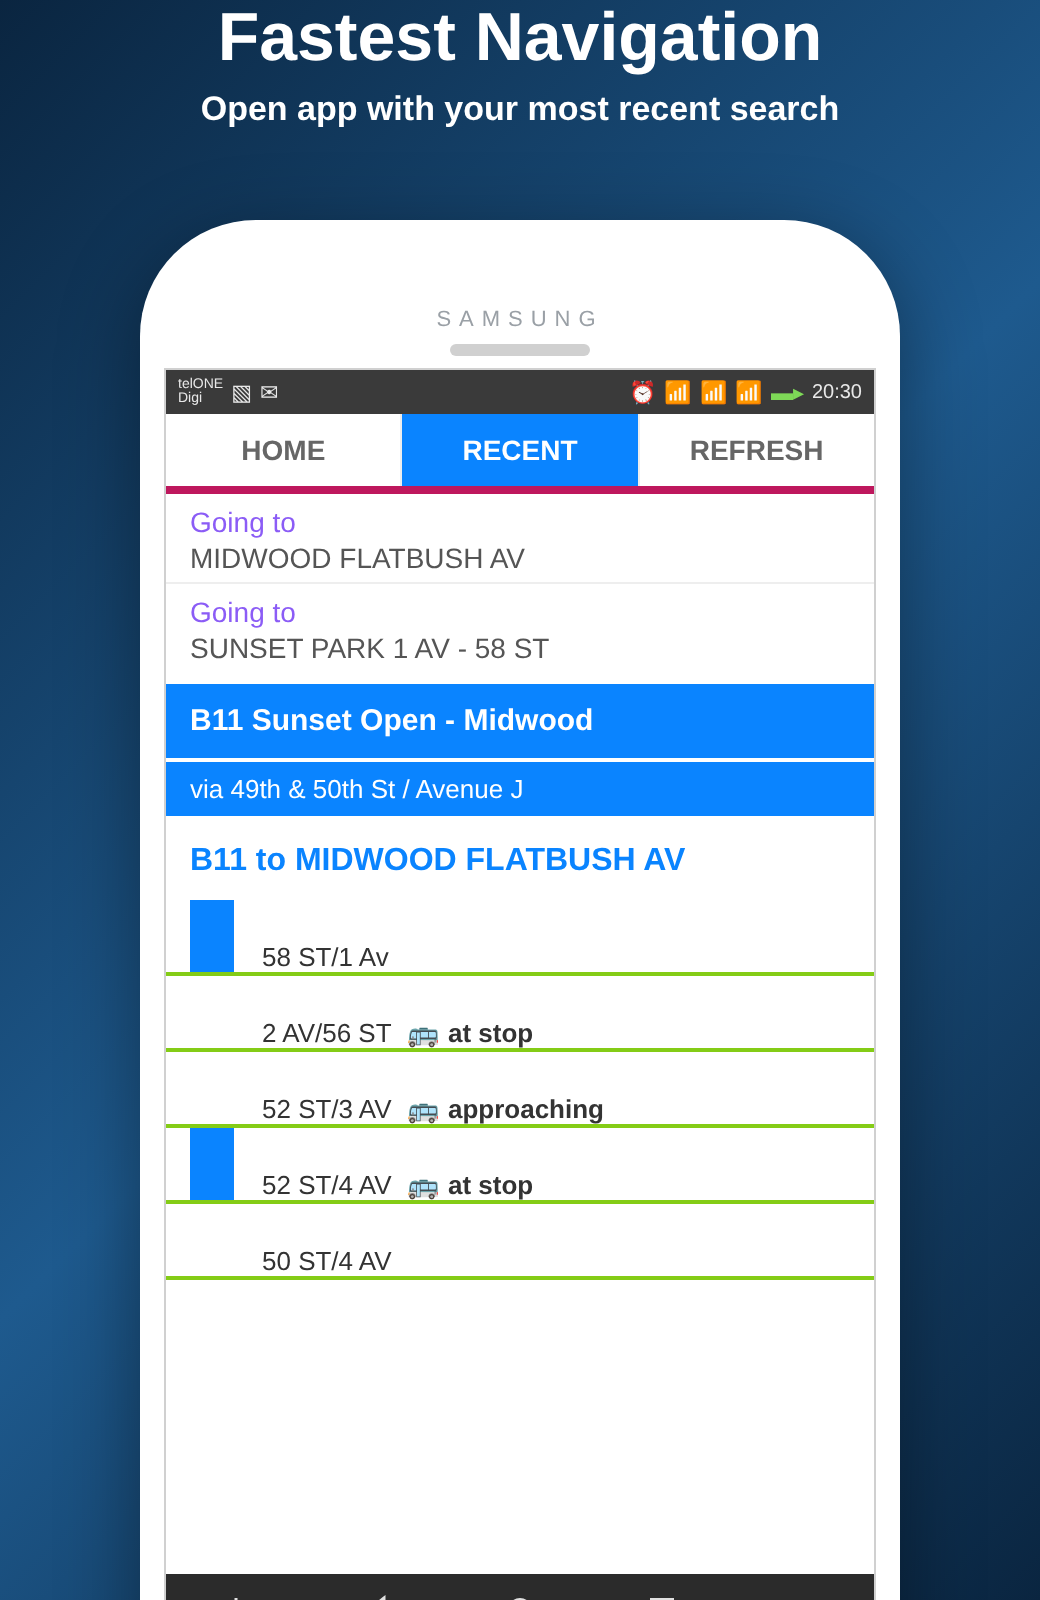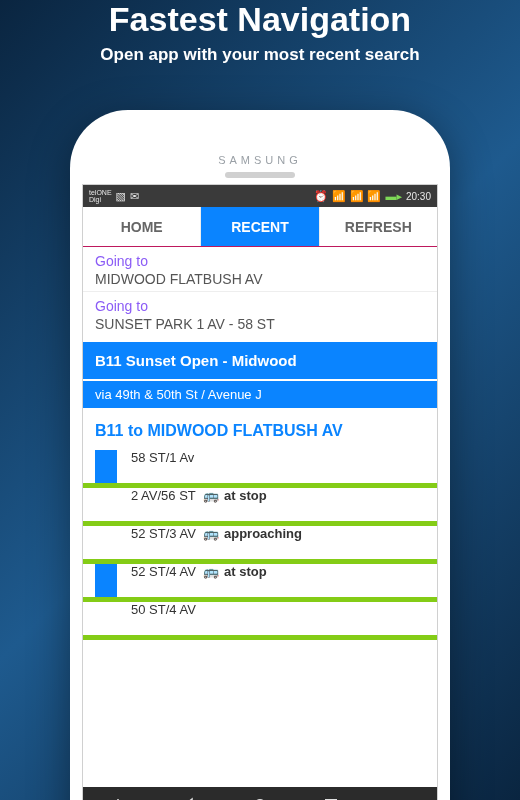--- a/index.html
+++ b/index.html
@@ -67,21 +67,21 @@
     justify-content: space-between;
     align-items: center;
     padding: 0 6px;
   }
   .statusbar .left, .statusbar .right { display: flex; align-items: center; gap: 4px; }
   .statusbar .tiny { font-size: 7px; line-height: 7px; }
   .sb-icon { display:inline-block; font-size:11px; }
   .tabs {
     display: flex;
     height: 40px;
-    border-bottom: 1px solid #be185d;
+    border-bottom: 4px solid #be185d;
   }
   .tab {
     flex: 1;
     display: flex;
     align-items: center;
     justify-content: center;
     font-weight: 700;
     font-size: 14px;
     color: #666;
     background: #fff;
@@ -114,23 +114,23 @@
     border-top: 2px solid #fff;
   }
   .direction {
     color: #0a84ff;
     font-weight: 700;
     font-size: 16px;
     padding: 14px 12px 10px;
   }
   .stop-row {
     display: flex;
-    align-items: flex-start;
+    align-items: flex-end;
     height: 38px;
-    border-bottom: 5px solid #84cc16;
+    border-bottom: 2px solid #84cc16;
   }
   .route-bar {
     width: 22px;
     height: 100%;
     margin-left: 12px;
     margin-right: 14px;
     flex-shrink: 0;
   }
   .route-bar.filled { background: #0a84ff; }
   .stop-name { font-size: 13px; color: #333; font-weight: 500; }

